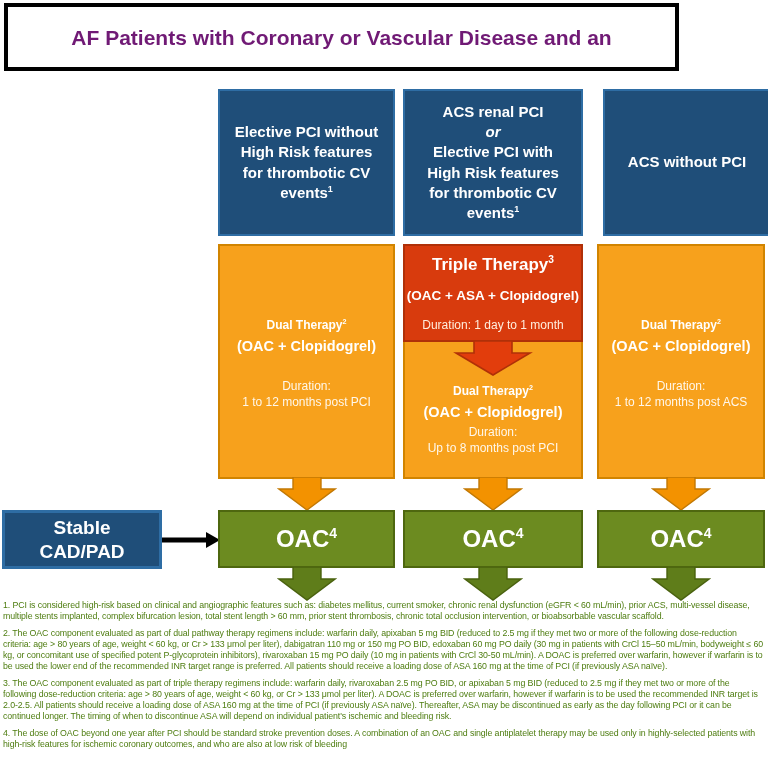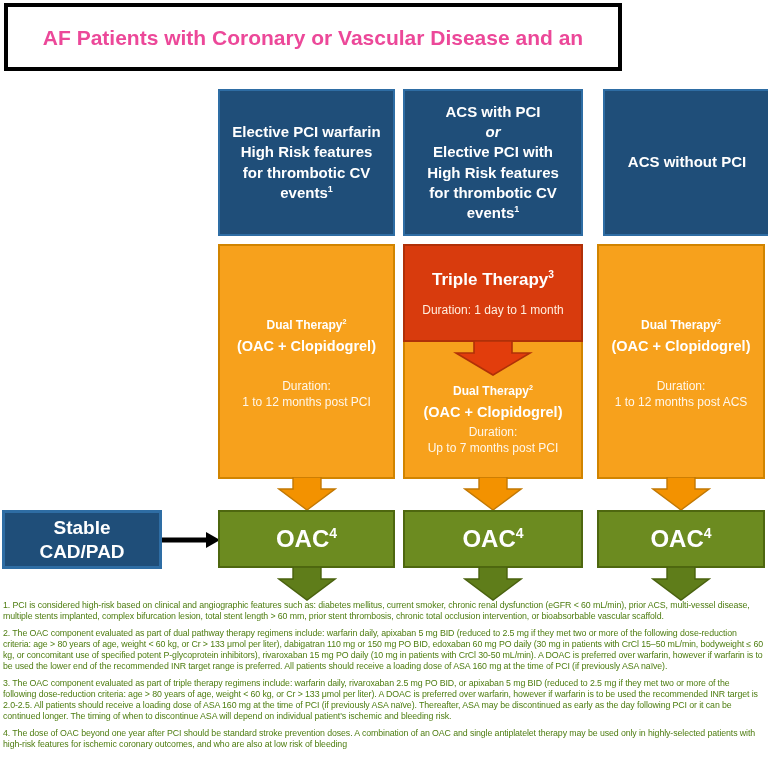--- a/index.html
+++ b/index.html
@@ -4,24 +4,24 @@
 <style>
   html,body{margin:0;padding:0;background:#ffffff;}
   #stage{
     position:relative;width:768px;height:762px;background:#ffffff;overflow:hidden;
     font-family:"Liberation Sans","DejaVu Sans",sans-serif;
   }
   .abs{position:absolute;box-sizing:border-box;}
 
   
   #title-box{
-    left:4px;top:3px;width:618px;height:68px;
+    left:4px;top:3px;width:675px;height:68px;
     border:4px solid #000;background:#fff;
     display:flex;flex-direction:column;justify-content:center;align-items:center;
-    text-align:center;font-weight:bold;font-size:21px;color:#ec4899;line-height:27px;
+    text-align:center;font-weight:bold;font-size:21px;color:#701a75;line-height:27px;
   }
   #title-box .sub{font-size:13px;vertical-align:-5px;font-weight:bold;}
 
   
   .hdr{
     top:89px;height:147px;background:#1F4E79;border:2px solid #2E6DA4;
     color:#fff;font-weight:bold;font-size:15px;line-height:1.35;
     display:flex;flex-direction:column;justify-content:center;align-items:center;
     text-align:center;padding:0 12px;
   }
@@ -72,24 +72,24 @@
 </head>
 <body>
 
 <div id="stage">
 
   <div class="abs" id="title-box">
     <div><span>AF Patients with Coronary or Vascular Disease and an</span></div>
   </div>
 
   <div class="abs hdr" style="left:218px;width:177px;">
-    <div><span>Elective PCI warfarin High Risk features for thrombotic CV events</span><span class="sup">1</span></div>
+    <div><span>Elective PCI without High Risk features for thrombotic CV events</span><span class="sup">1</span></div>
   </div>
   <div class="abs hdr" style="left:403px;width:180px;">
-    <div>ACS with PCI</div>
+    <div>ACS renal PCI</div>
     <div class="or">or</div>
     <div><span>Elective PCI with High Risk features for thrombotic CV events</span><span class="sup">1</span></div>
   </div>
   <div class="abs hdr" style="left:603px;width:168px;">
     <div><span>ACS without PCI</span></div>
   </div>
 
   <div class="abs therapy" style="left:218px;width:177px;">
     <div class="tcontent">
       <div class="tname"><span>Dual Therapy</span><span class="sup">2</span></div>
@@ -100,26 +100,27 @@
       </div>
     </div>
   </div>
 
   <div class="abs therapy" style="left:403px;width:180px;">
     <div id="dual2-content">
       <div class="tname"><span>Dual Therapy</span><span class="sup">2</span></div>
       <div class="tcombo">(OAC + Clopidogrel)</div>
       <div class="tdur">
         <div>Duration:</div>
-        <div>Up to 7 months post PCI</div>
+        <div>Up to 8 months post PCI</div>
       </div>
     </div>
   </div>
   <div class="abs triple">
     <div class="tname"><span>Triple Therapy</span><span class="sup">3</span></div>
+    <div class="tcombo">(OAC + ASA + Clopidogrel)</div>
     <div class="tdur3">Duration: 1 day to 1 month</div>
   </div>
   <svg class="abs" style="left:453px;top:341px;" width="80" height="35" viewBox="0 0 80 35">
     <polygon points="21,0 59,0 59,12 77,12 40,34 3,12 21,12" fill="#E23D0C" stroke="#B03008" stroke-width="1.6"></polygon>
   </svg>
 
   <div class="abs therapy" style="left:597px;width:168px;">
     <div class="tcontent">
       <div class="tname"><span>Dual Therapy</span><span class="sup">2</span></div>
       <div class="tcombo">(OAC + Clopidogrel)</div>

